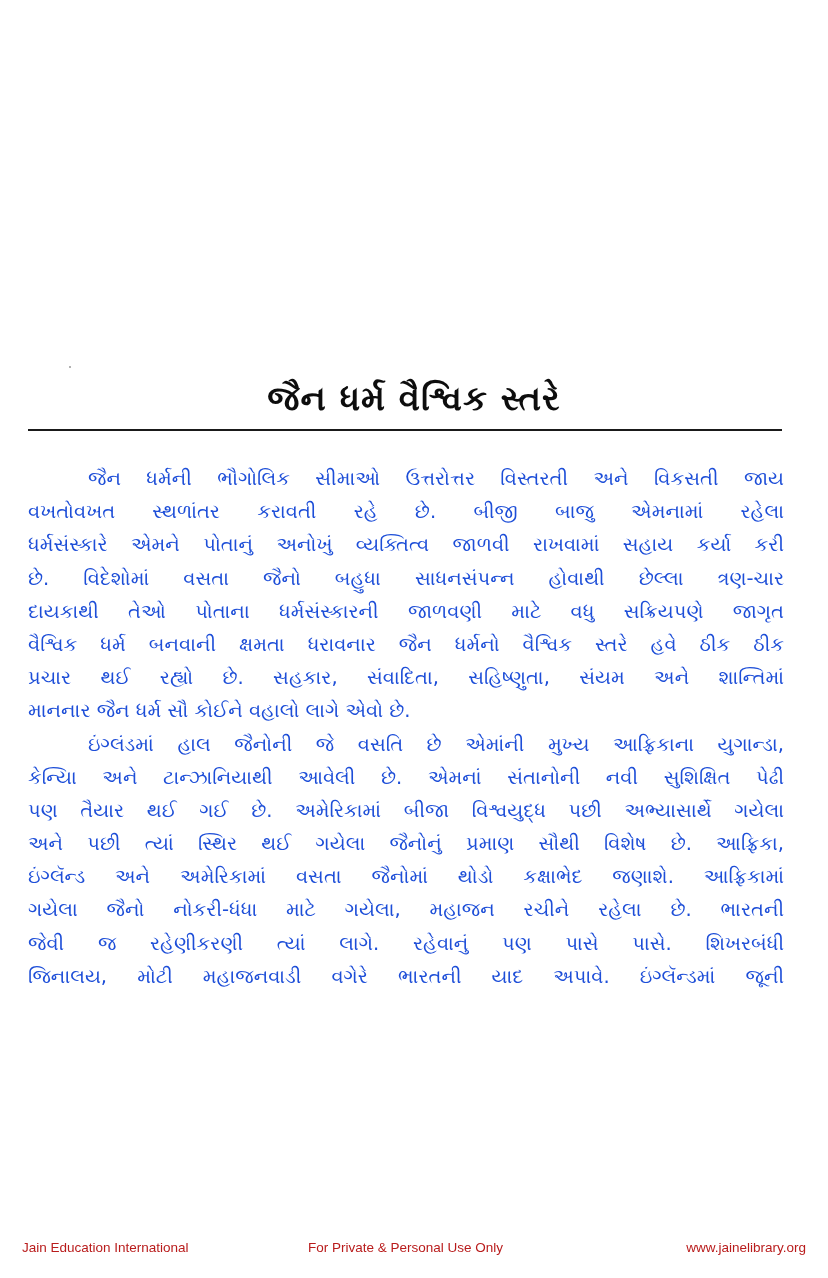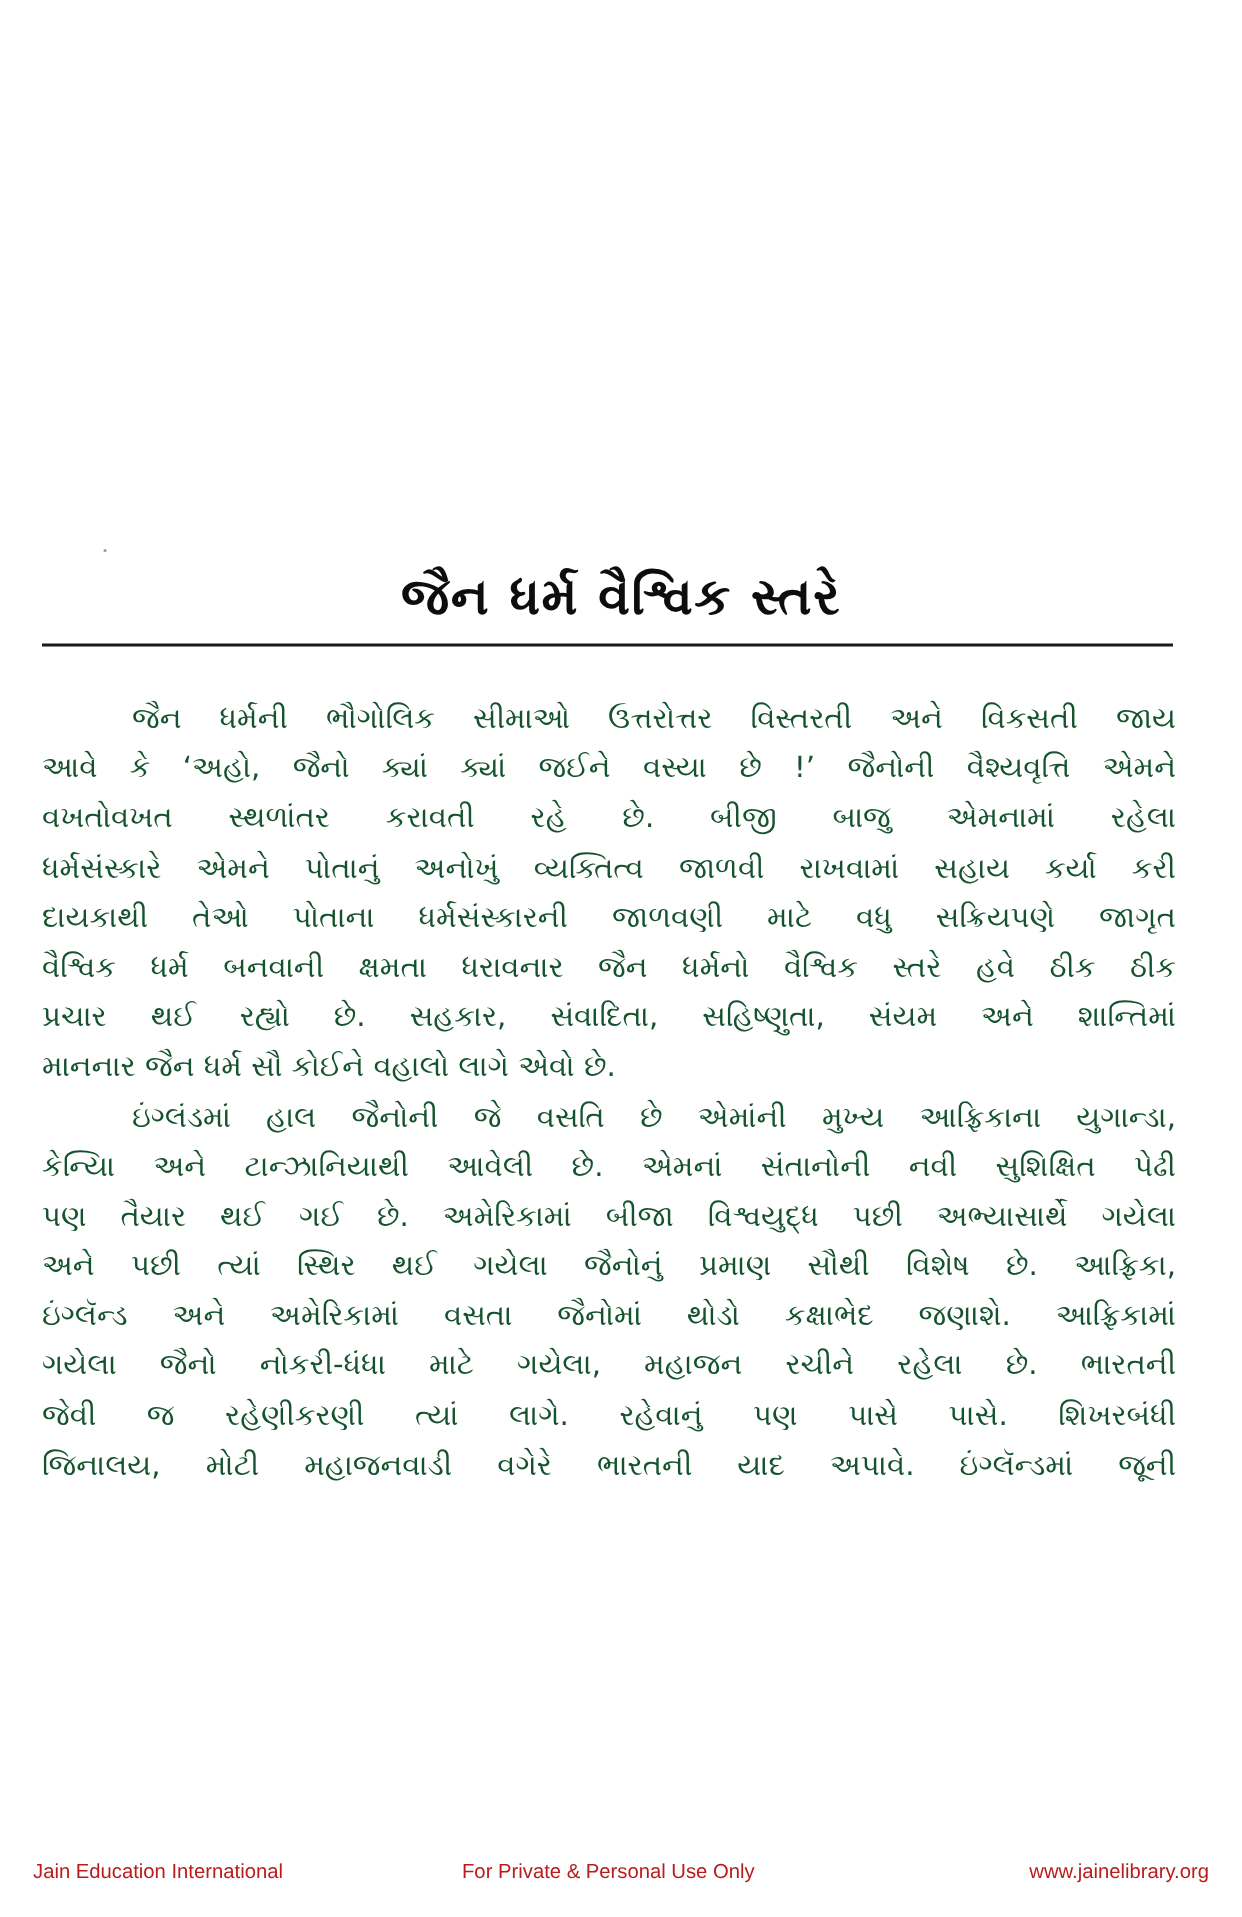--- a/index.html
+++ b/index.html
@@ -51,21 +51,21 @@
       background: #999;
       border-radius: 1px;
     }
     .body-text {
       position: absolute;
       top: 462px;
       left: 28px;
       width: 756px;
       font-size: 19.5px;
       line-height: 33.2px;
-      color: #14532d;
+      color: #1d4ed8;
     }
     .line {
       display: block;
       text-align: justify;
       text-align-last: justify;
       white-space: nowrap;
       height: 33.2px;
       overflow: visible;
     }
     .line.indent {
@@ -98,23 +98,23 @@
 <div class="page">
   <div class="stray-dot"></div>
 
   <h1 class="title" style="margin:0;">જૈન ધર્મ વૈશ્વિક સ્તરે</h1>
   <div class="rule"></div>
 
   <div class="body-text">
 
     <div>
       <span class="line indent">જૈન ધર્મની ભૌગોલિક સીમાઓ ઉત્તરોત્તર વિસ્તરતી અને વિકસતી જાય</span>
-      <span class="line">આવે કે ‘અહો, જૈનો ક્યાં ક્યાં જઈને વસ્યા છે !’ જૈનોની વૈશ્યવૃત્તિ એમને</span>
       <span class="line">વખતોવખત સ્થળાંતર કરાવતી રહે છે. બીજી બાજુ એમનામાં રહેલા</span>
       <span class="line">ધર્મસંસ્કારે એમને પોતાનું અનોખું વ્યક્તિત્વ જાળવી રાખવામાં સહાય કર્યા કરી</span>
+      <span class="line">છે. વિદેશોમાં વસતા જૈનો બહુધા સાધનસંપન્ન હોવાથી છેલ્લા ત્રણ-ચાર</span>
       <span class="line">દાયકાથી તેઓ પોતાના ધર્મસંસ્કારની જાળવણી માટે વધુ સક્રિયપણે જાગૃત</span>
     </div>
 
     <div>
       <span class="line">વૈશ્વિક ધર્મ બનવાની ક્ષમતા ધરાવનાર જૈન ધર્મનો વૈશ્વિક સ્તરે હવે ઠીક ઠીક</span>
       <span class="line">પ્રચાર થઈ રહ્યો છે. સહકાર, સંવાદિતા, સહિષ્ણુતા, સંયમ અને શાન્તિમાં</span>
       <span class="line last">માનનાર જૈન ધર્મ સૌ કોઈને વહાલો લાગે એવો છે.</span>
     </div>
 
     <div>

